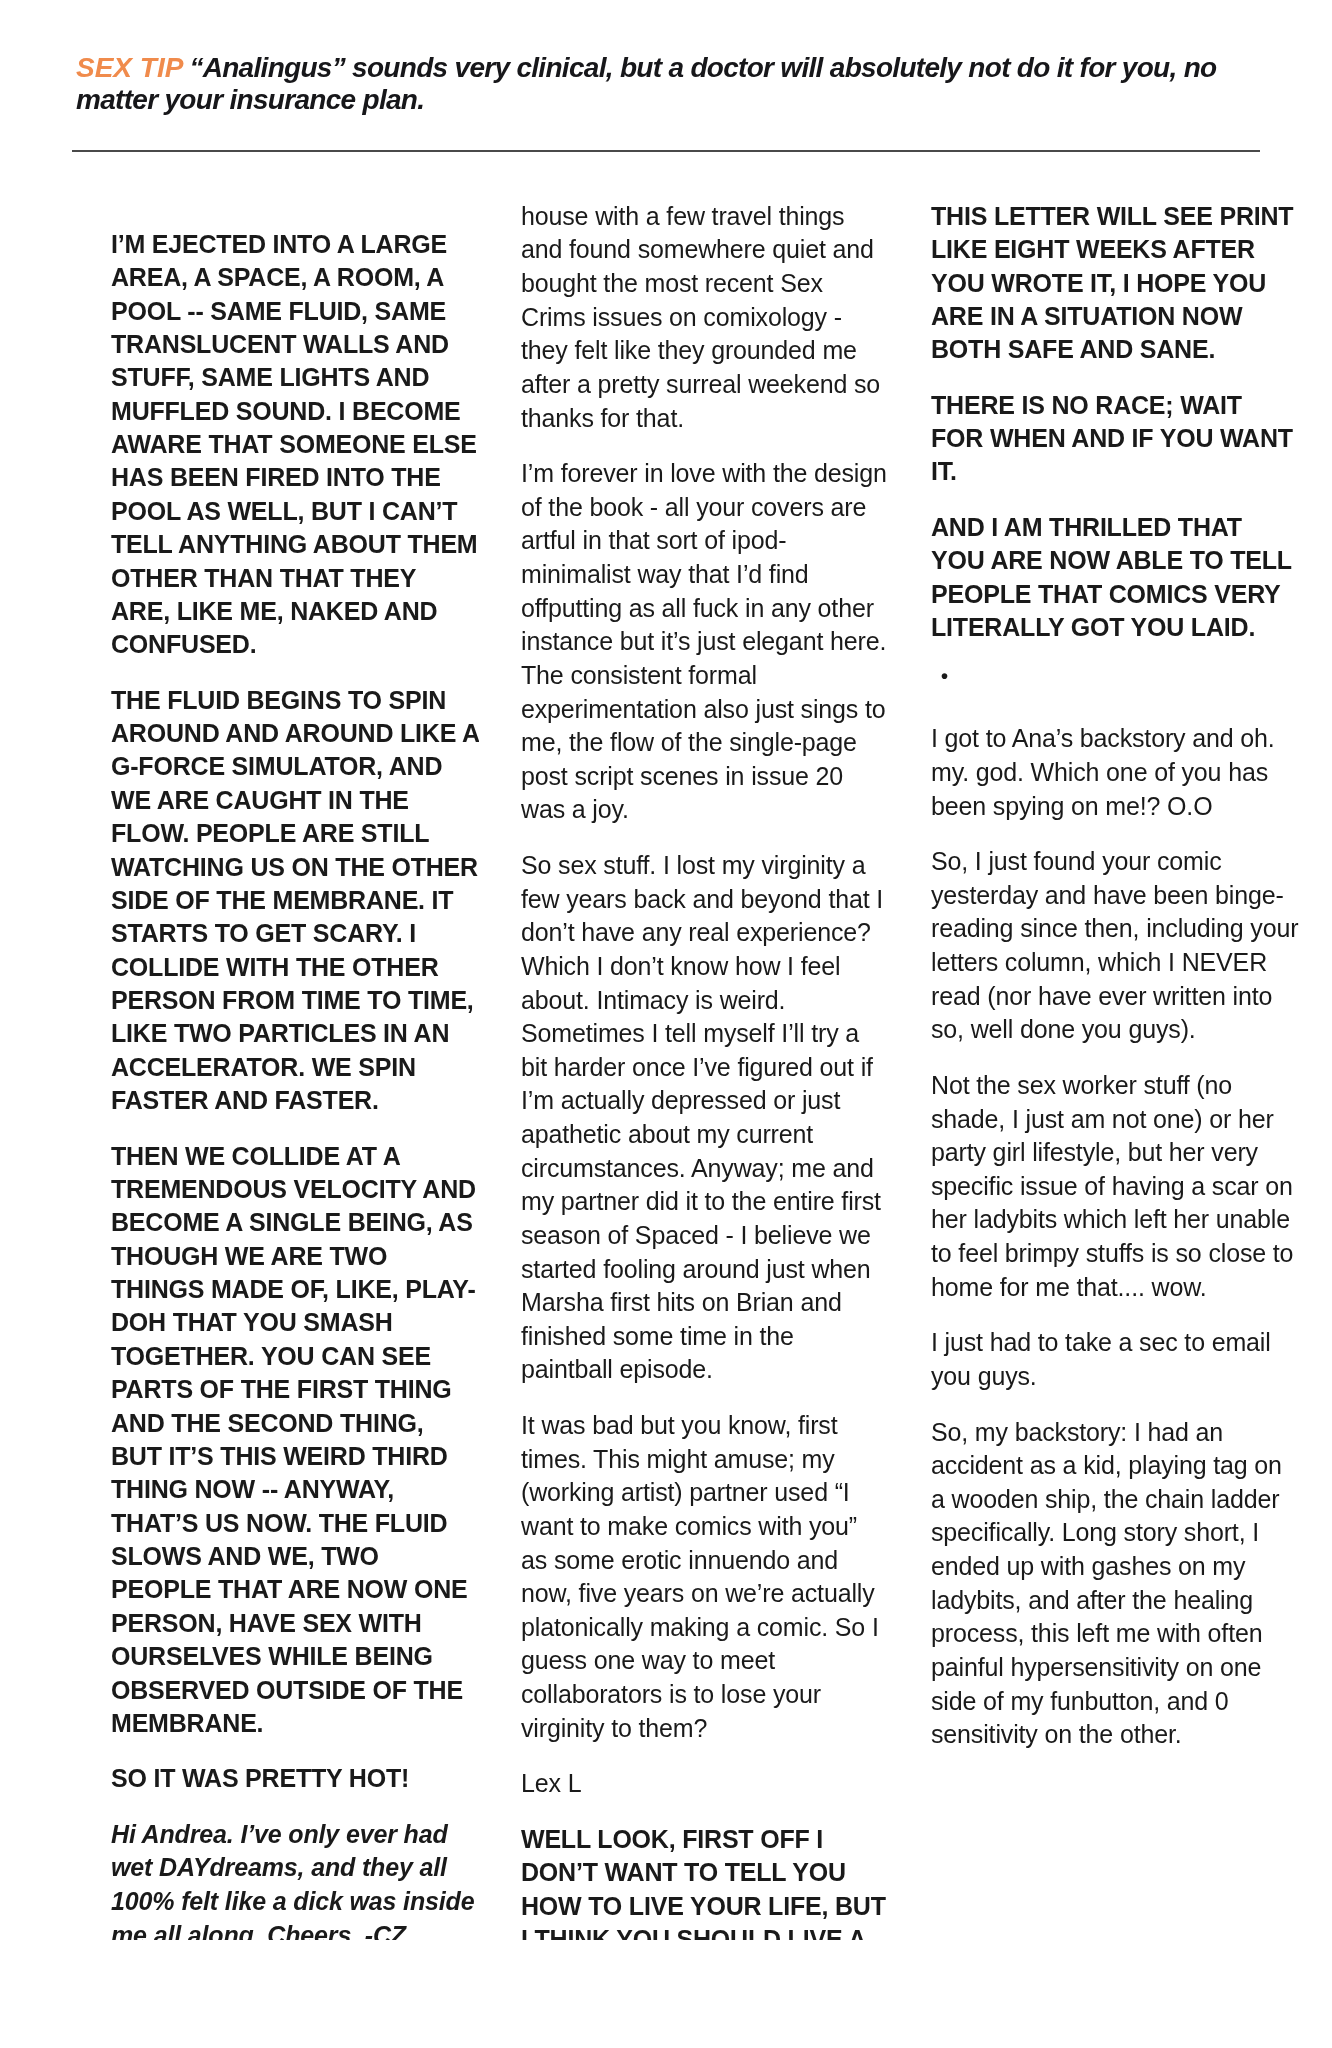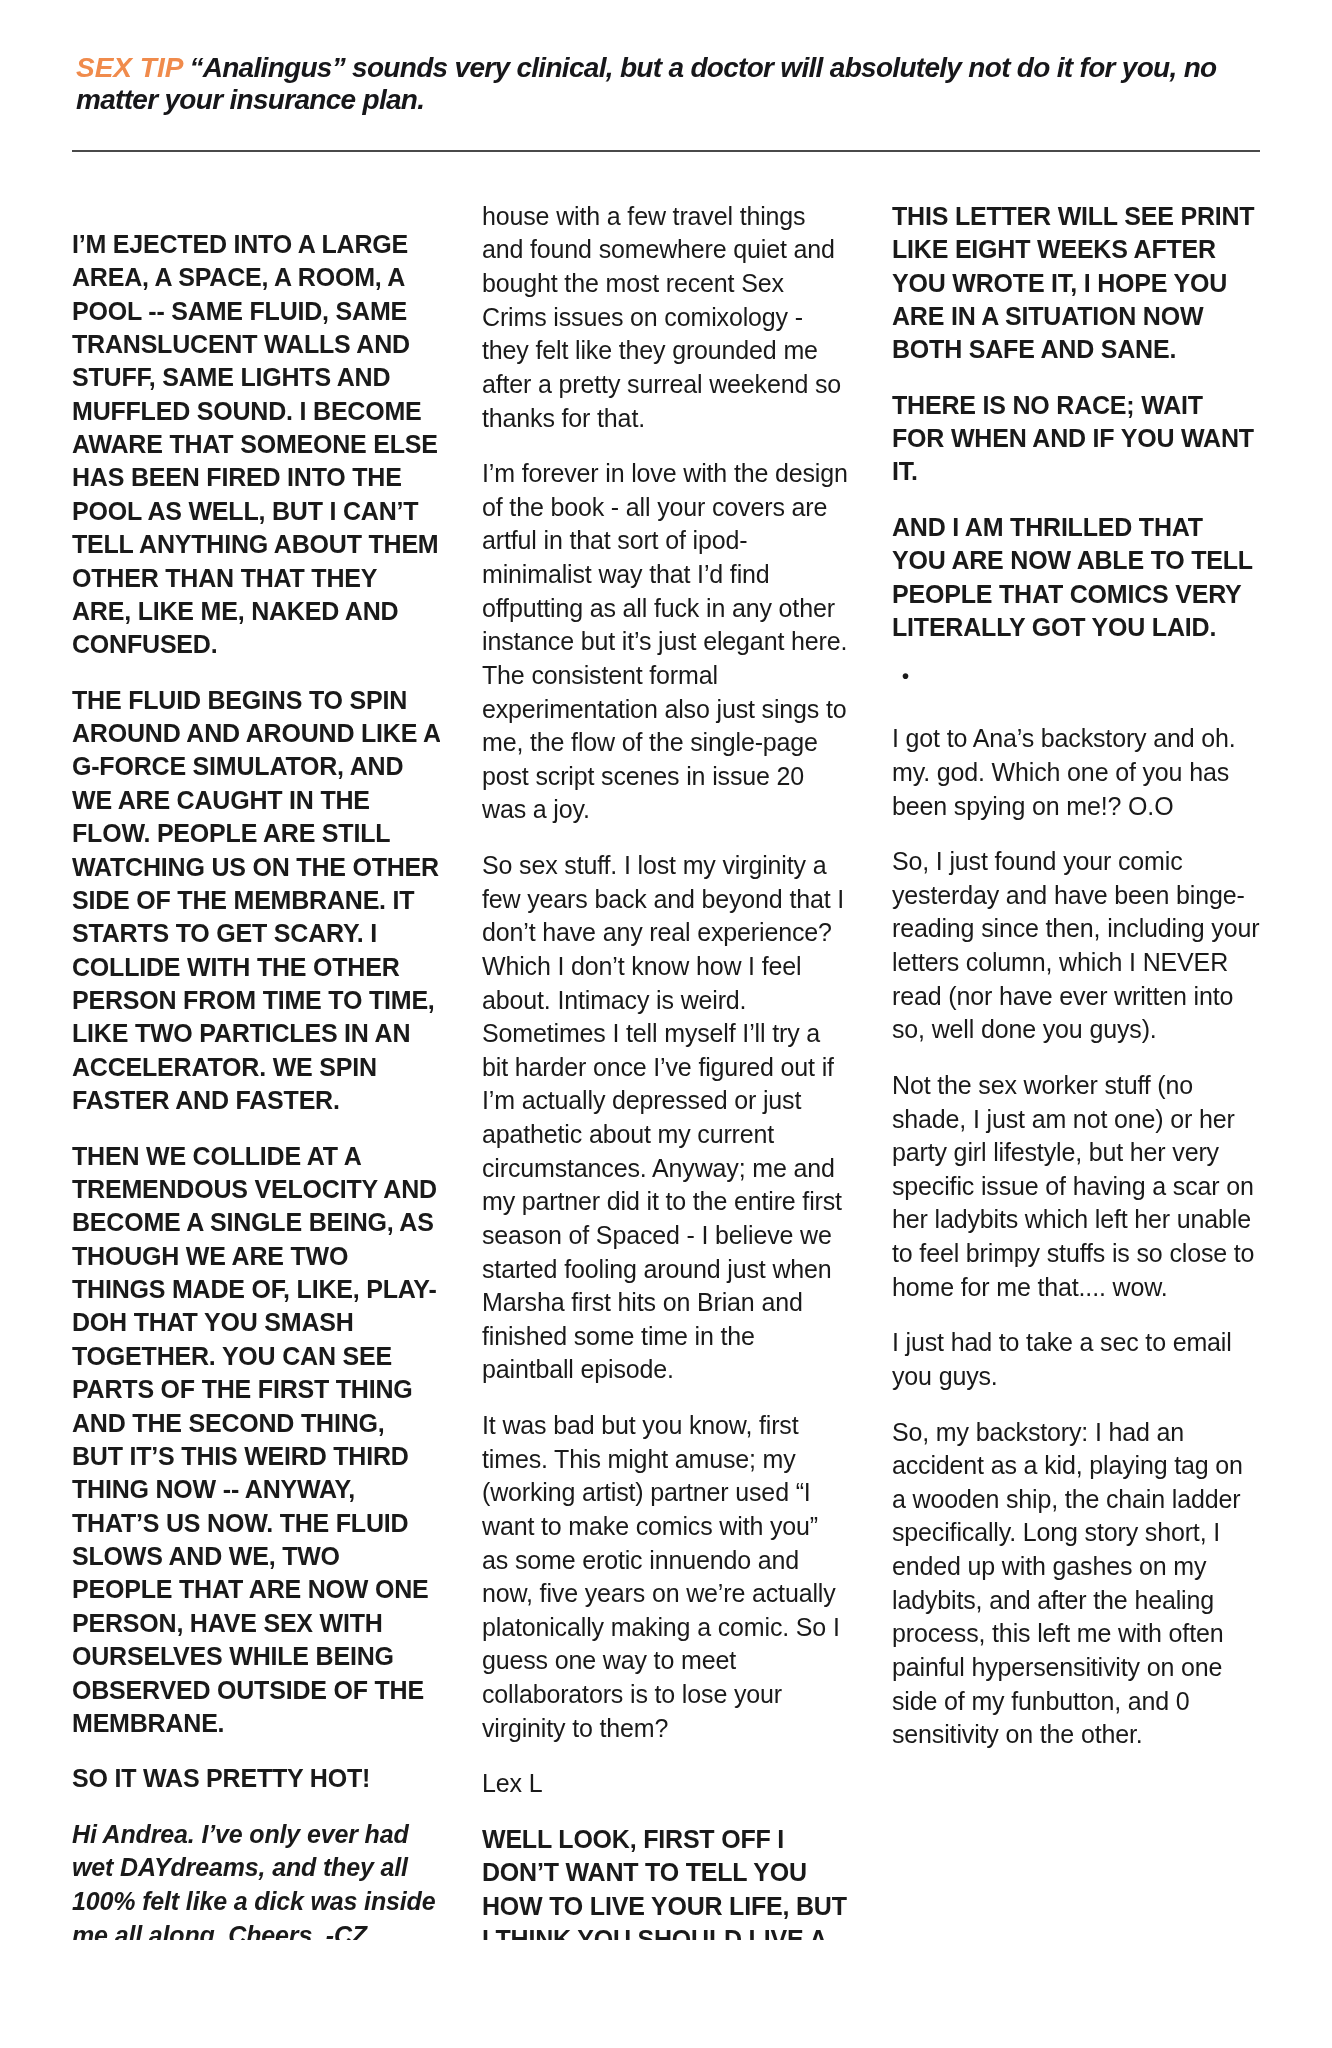--- a/index.html
+++ b/index.html
@@ -97,21 +97,21 @@
     line-height: 1;
     margin: 14px 0 36px 10px;
     font-weight: 700;
   }
 
   p.spacer-top { margin-top: 13px; }
 
   .col-mid p:first-child,
   .col-right p:first-child { margin-top: 0; }
 
-  .col-left { padding-top: 28px; }
+  .col-left { padding-top: 28px; margin-left: 39px; }
   .col-mid  { padding-top: 0px; }
   .col-right{ padding-top: 0px; }
 </style>
 </head>
 <body>
 
 <div class="page">
 
   <div class="header">
     <p class="header-line">

